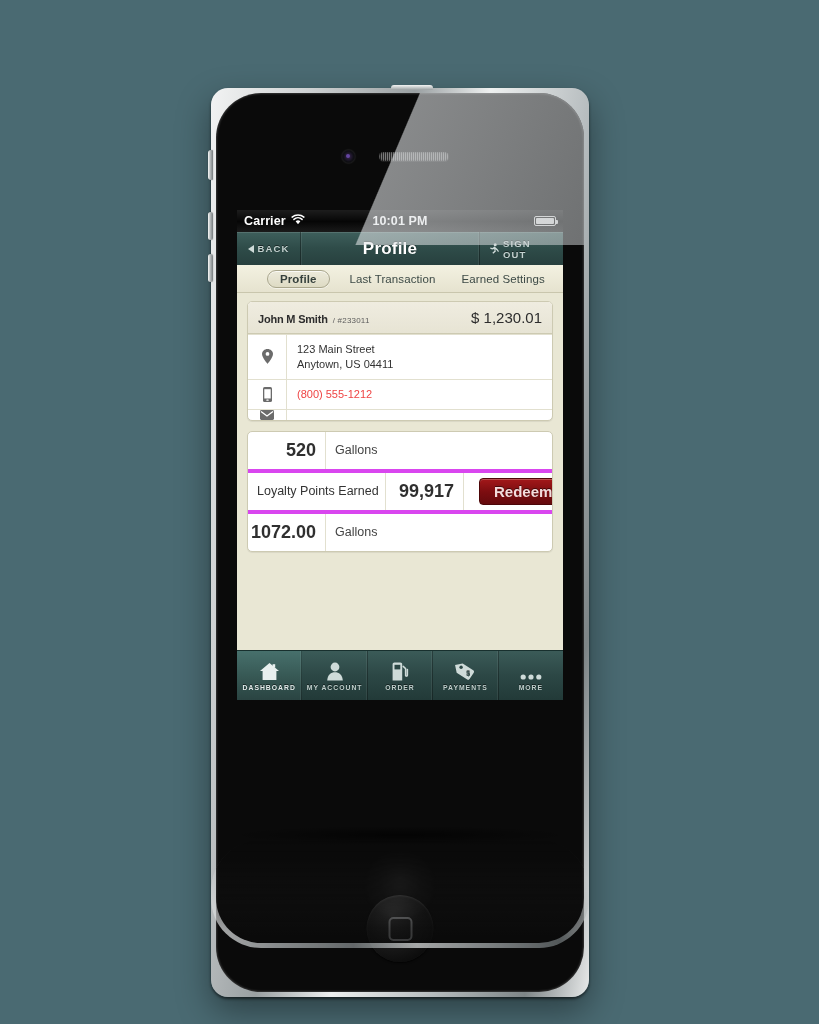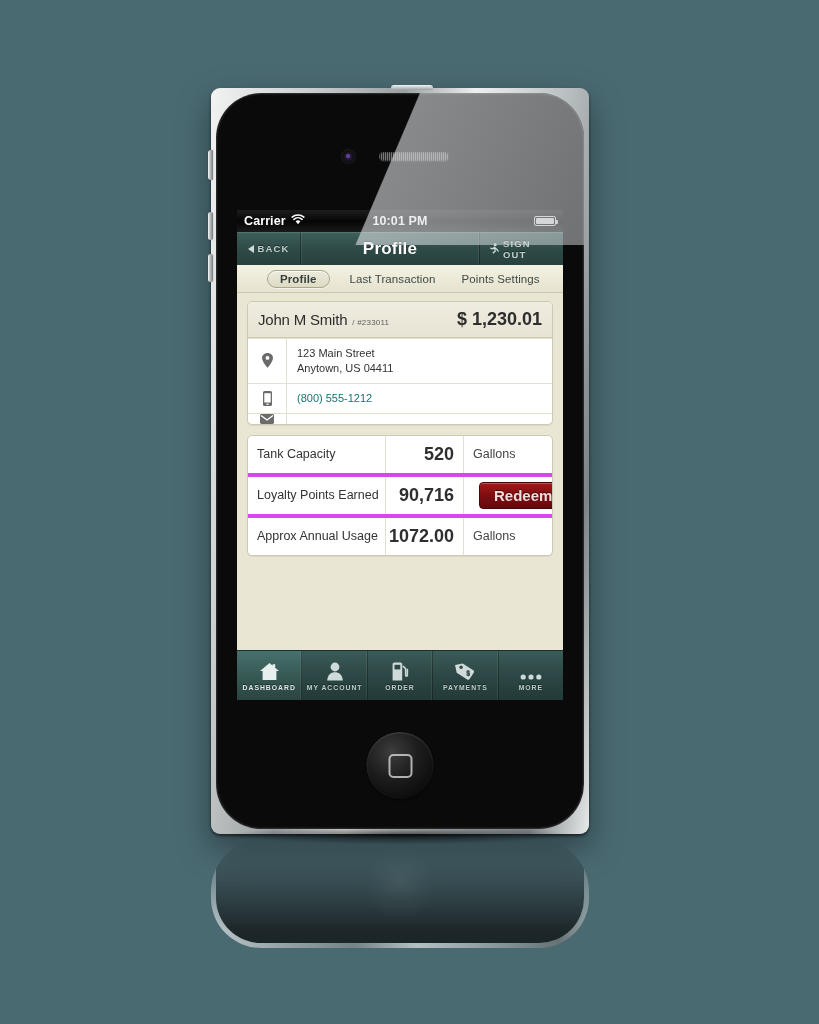--- a/index.html
+++ b/index.html
@@ -22,22 +22,22 @@
     inset: 0;
     background: #4a6a72;
   }
 
   
   .device {
     position: absolute;
     left: 211px;
     top: 88px;
     width: 378px;
-    height: 746px;
-    border-radius: 9px;
+    height: 909px;
+    border-radius: 17px;
     background:
       linear-gradient(100deg, #f2f3f3 0%, #cfd2d3 18%, #9aa0a2 38%, #eef0f0 52%, #b9bfc1 70%, #7e8587 88%, #e8eaea 100%);
     box-shadow:
       0 2px 3px rgba(0,0,0,0.55),
       0 14px 34px rgba(0,0,0,0.40);
     padding: 5px;
     box-sizing: border-box;
   }
   .device-inner {
     position: absolute;
@@ -254,27 +254,27 @@
   }
   .card + .card { margin-top: 10px; }
 
   .card-head {
     background: linear-gradient(180deg, #efece0 0%, #e7e4d4 100%);
     border-bottom: 1px solid #cdcab2;
     display: flex; align-items: baseline;
     padding: 7px 10px;
   }
   .cust-name {
-    font-size: 15px; font-weight: normal; color: #2d2d2d; letter-spacing: -.2px;
+    font-size: 11px; font-weight: bold; color: #2d2d2d; letter-spacing: -.2px;
   }
   .cust-id {
     font-size: 8px; color: #5c5c5c; margin-left: 5px; letter-spacing: .2px;
   }
   .cust-bal {
-    margin-left: auto; font-size: 18px; font-weight: bold; color: #2d2d2d;
+    margin-left: auto; font-size: 15px; font-weight: normal; color: #2d2d2d;
   }
 
   .info-row {
     display: flex;
     align-items: stretch;
     border-top: 1px solid #e2e0cf;
   }
   .info-row:first-child { border-top: none; }
   .info-icon {
     width: 38px;
@@ -282,21 +282,21 @@
     border-right: 1px solid #e2e0cf;
     color: #6b6b6b;
     flex: none;
   }
   .info-val {
     padding: 7px 10px;
     font-size: 11px;
     color: #333;
     line-height: 1.35;
   }
-  .info-val.link { color: #0f766e; }
+  .info-val.link { color: #ef4444; }
 
   
   .stat-row {
     display: flex;
     align-items: stretch;
     border-top: 4px solid #d946ef;
     height: 37px;
   }
   .stat-row:first-child { border-top: none; }
   .stat-label {
@@ -469,21 +469,21 @@
                 <path d="M5.6 3.6 L3.4 5.1 L1.2 4.6 l.25 1.3 L4 6.6 l1.1 -.8 .45 1.9 -2.2 2 .9 1 2.6 -2.3 -.5 -2.2 1.4 1.1 1.3 1.7 .95 -.75 -1.4 -1.9 Z" fill="#cfdbd9"></path>
               </svg>
             </span>
             <span>SIGN OUT</span>
           </div>
         </div>
 
         <div class="tabbar">
           <div class="tab active">Profile</div>
           <div class="tab">Last Transaction</div>
-          <div class="tab">Points Settings</div>
+          <div class="tab">Earned Settings</div>
         </div>
 
         <div class="content">
 
           <div class="card">
             <div class="card-head">
               <span class="cust-name">John M Smith</span>
               <span class="cust-id">
                 <span>/</span>
                 <span>#233011</span>
@@ -520,33 +520,31 @@
                 <svg width="14" height="10" viewBox="0 0 14 10">
                   <rect x="0" y="0" width="14" height="10" rx="1.4" fill="#6b6b6b"></rect>
                   <path d="M1 1.6 L7 6 L13 1.6" stroke="#ffffff" stroke-width="1.3" fill="none"></path>
                 </svg>
               </div>
             </div>
           </div>
 
           <div class="card">
             <div class="stat-row">
-              <div class="stat-label">Tank Capacity</div>
               <div class="stat-value">520</div>
               <div class="stat-unit">Gallons</div>
             </div>
             <div class="stat-row">
               <div class="stat-label">Loyalty Points Earned</div>
-              <div class="stat-value">90,716</div>
+              <div class="stat-value">99,917</div>
               <div class="stat-unit">
                 <span class="redeem-btn">Redeem</span>
               </div>
             </div>
             <div class="stat-row">
-              <div class="stat-label">Approx Annual Usage</div>
               <div class="stat-value">1072.00</div>
               <div class="stat-unit">Gallons</div>
             </div>
           </div>
 
         </div>
 
         <div class="tabs-bottom">
 
           <div class="btab active">

